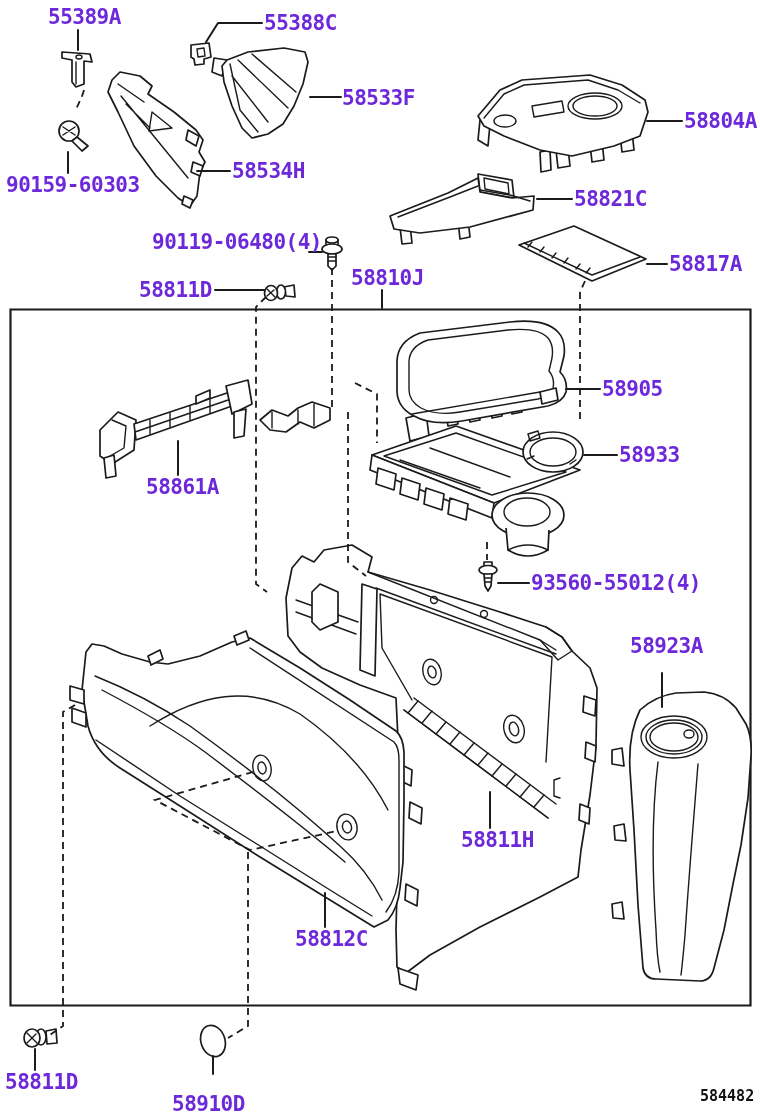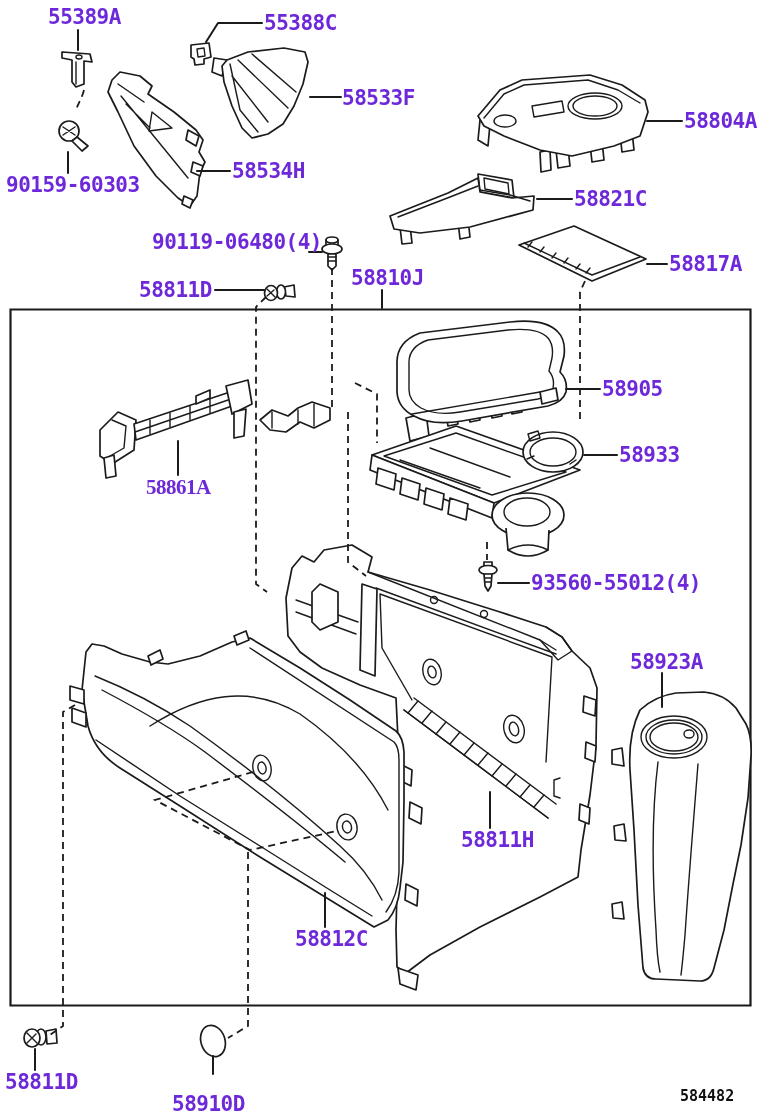--- a/index.html
+++ b/index.html
@@ -275,21 +275,21 @@
 <div class="lbl" style="left:684px;top:111px;">58804A</div>
 <div class="lbl" style="left:6px;top:175px;">90159-60303</div>
 <div class="lbl" style="left:232px;top:161px;">58534H</div>
 <div class="lbl" style="left:574px;top:189px;">58821C</div>
 <div class="lbl" style="left:152px;top:232px;">90119-06480(4)</div>
 <div class="lbl" style="left:669px;top:254px;">58817A</div>
 <div class="lbl" style="left:139px;top:280px;">58811D</div>
 <div class="lbl" style="left:351px;top:268px;">58810J</div>
 <div class="lbl" style="left:602px;top:379px;">58905</div>
 <div class="lbl" style="left:619px;top:445px;">58933</div>
-<div class="lbl" style="left:146px;top:477px;font-family:Liberation Serif, serif;">58861A</div>
+<div class="lbl" style="left:146px;top:477px;">58861A</div>
 <div class="lbl" style="left:531px;top:573px;">93560-55012(4)</div>
-<div class="lbl" style="left:630px;top:652px;">58923A</div>
+<div class="lbl" style="left:630px;top:636px;">58923A</div>
 <div class="lbl" style="left:461px;top:830px;">58811H</div>
 <div class="lbl" style="left:295px;top:929px;">58812C</div>
 <div class="lbl" style="left:5px;top:1072px;">58811D</div>
 <div class="lbl" style="left:172px;top:1076px;margin-top:18px;">58910D</div>
 
-<div class="code" style="left:680px;top:1087px;">584482</div>
+<div class="code" style="left:700px;top:1087px;">584482</div>
 
 </body></html>

